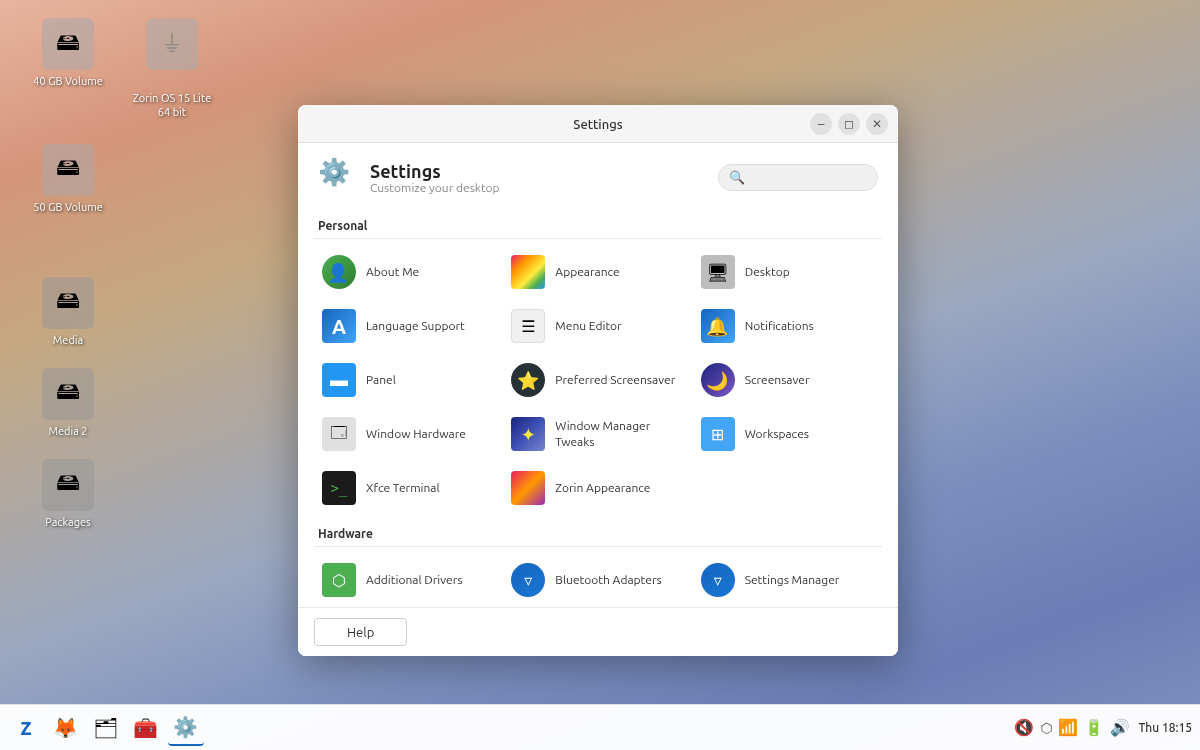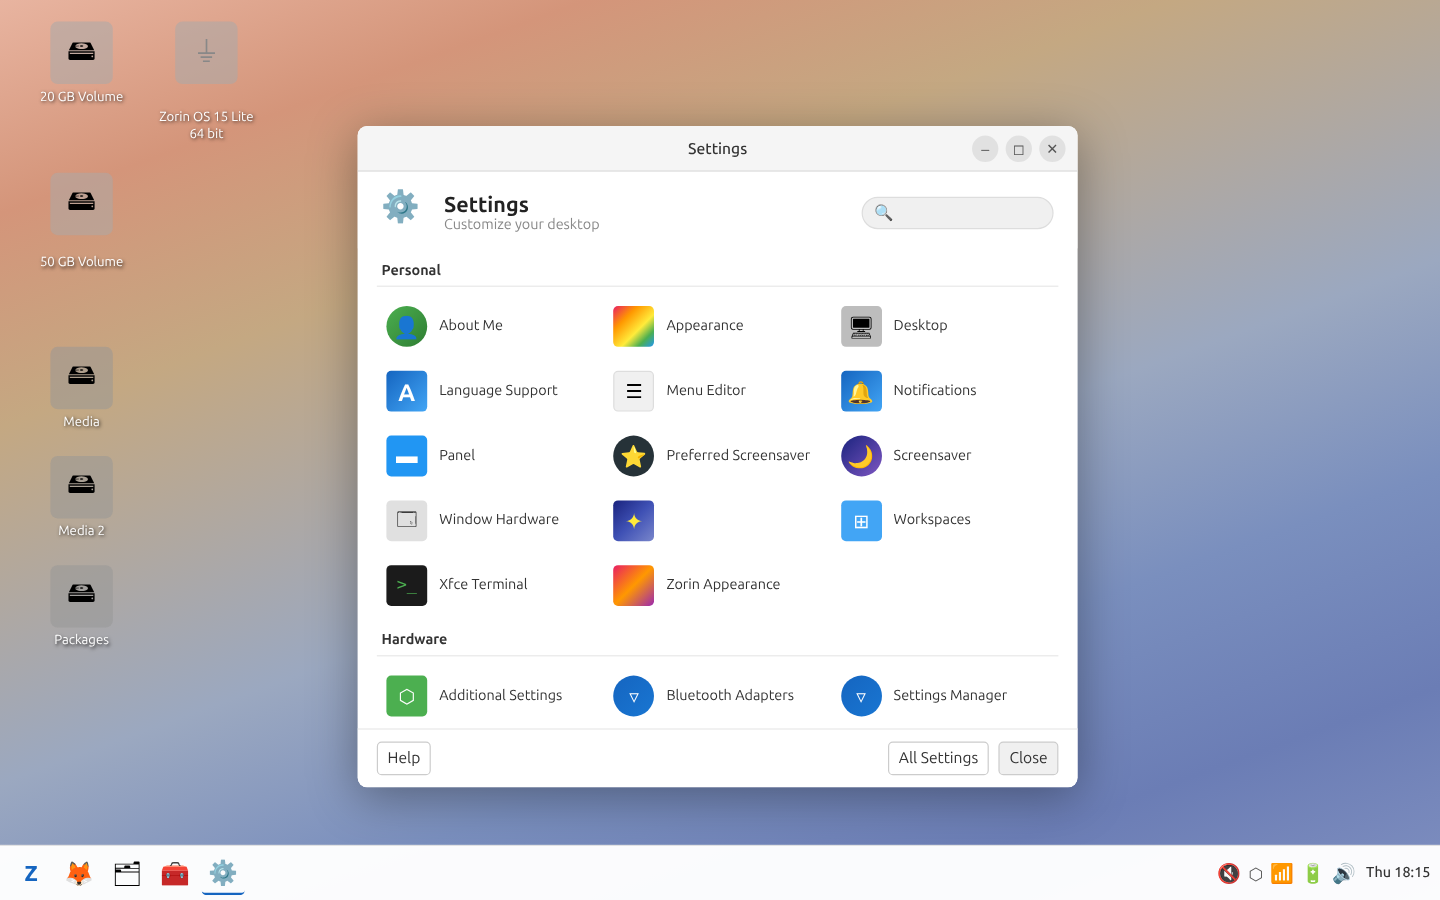--- a/index.html
+++ b/index.html
@@ -203,21 +203,21 @@
     
     .window-footer {
       padding: 10px 16px;
       background: white;
       border-top: 1px solid #e8e8e8;
       display: flex;
       justify-content: space-between;
       align-items: center;
     }
     .footer-btn {
-      padding: 6px 8px;
+      padding: 6px 32px;
       border-radius: 4px;
       border: 1px solid #ccc;
       background: white;
       font-size: 13px;
       color: #333;
       cursor: pointer;
       font-family: inherit;
     }
     .footer-right {
       display: flex;
@@ -281,31 +281,31 @@
 </head>
 <body>
 
 <div>
 
   <div style="position:absolute; top:18px; left:28px; display:flex; flex-direction:column; gap:16px;">
 
     <div style="display:flex; gap:24px;">
       <div style="display:flex;flex-direction:column;align-items:center;gap:5px;width:80px;cursor:pointer;">
         <div style="width:52px;height:52px;background:rgba(170,170,170,0.55);border-radius:6px;display:flex;align-items:center;justify-content:center;font-size:24px;">🖴</div>
-        <span style="color:white;font-size:11px;text-align:center;text-shadow:1px 1px 3px rgba(0,0,0,0.8);">20 GB Volume</span>
+        <span style="color:white;font-size:11px;text-align:center;text-shadow:1px 1px 3px rgba(0,0,0,0.8);">40 GB Volume</span>
       </div>
       <div style="display:flex;flex-direction:column;align-items:center;gap:5px;width:80px;cursor:pointer;">
         <div style="width:52px;height:52px;background:rgba(170,170,170,0.55);border-radius:6px;display:flex;align-items:center;justify-content:center;font-size:24px;color:#888;">⏚</div>
         <span style="color:white;font-size:11px;text-align:center;text-shadow:1px 1px 3px rgba(0,0,0,0.8);line-height:1.3;margin-top:16px;">Zorin OS 15 Lite<br>64 bit</span>
       </div>
     </div>
 
     <div style="display:flex;flex-direction:column;align-items:center;gap:5px;width:80px;cursor:pointer;margin-top:8px;">
       <div style="width:52px;height:52px;background:rgba(170,170,170,0.5);border-radius:6px;display:flex;align-items:center;justify-content:center;font-size:24px;">🖴</div>
-      <span style="color:white;font-size:11px;text-align:center;text-shadow:1px 1px 3px rgba(0,0,0,0.8);margin-top:12px;">50 GB Volume</span>
+      <span style="color:white;font-size:11px;text-align:center;text-shadow:1px 1px 3px rgba(0,0,0,0.8);">50 GB Volume</span>
     </div>
 
     <div style="display:flex;flex-direction:column;align-items:center;gap:5px;width:80px;cursor:pointer;margin-top:48px;">
       <div style="width:52px;height:52px;background:rgba(150,150,150,0.5);border-radius:6px;display:flex;align-items:center;justify-content:center;font-size:24px;">🖴</div>
       <span style="color:white;font-size:11px;text-align:right;text-shadow:1px 1px 3px rgba(0,0,0,0.8);">Media</span>
     </div>
 
     <div style="display:flex;flex-direction:column;align-items:center;gap:5px;width:80px;cursor:pointer;margin-top:6px;">
       <div style="width:52px;height:52px;background:rgba(150,150,150,0.5);border-radius:6px;display:flex;align-items:center;justify-content:center;font-size:24px;">🖴</div>
       <span style="color:white;font-size:11px;text-align:center;text-shadow:1px 1px 3px rgba(0,0,0,0.8);">Media 2</span>
@@ -393,20 +393,21 @@
             <span class="settings-item-label">Screensaver</span>
           </div>
 
           <div class="settings-item">
             <div style="width:34px;height:34px;border-radius:4px;background:#e0e0e0;display:flex;align-items:center;justify-content:center;font-size:16px;flex-shrink:0;">🗔</div>
             <span class="settings-item-label">Window Hardware</span>
           </div>
 
           <div class="settings-item">
             <div class="wm-tweaks-icon-inner" style="flex-shrink:0;">✦</div>
+            <span class="settings-item-label">Window Manager Tweaks</span>
           </div>
 
           <div class="settings-item">
             <div style="width:34px;height:34px;border-radius:4px;background:#42a5f5;display:flex;align-items:center;justify-content:center;color:white;font-size:16px;flex-shrink:0;">⊞</div>
             <span class="settings-item-label">Workspaces</span>
           </div>
 
           <div class="settings-item">
             <div style="width:34px;height:34px;border-radius:4px;background:#1b1b1b;display:flex;align-items:center;justify-content:center;color:#4CAF50;font-size:14px;font-family:monospace;flex-shrink:0;">&gt;_</div>
             <span class="settings-item-label">Xfce Terminal</span>
@@ -418,42 +419,38 @@
           </div>
         </div>
       </div>
 
       <div>
         <div class="section-title">Hardware</div>
         <div class="settings-grid">
 
           <div class="settings-item">
             <div style="width:34px;height:34px;border-radius:4px;background:#4CAF50;display:flex;align-items:center;justify-content:center;color:white;font-size:16px;flex-shrink:0;">⬡</div>
-            <span class="settings-item-label">Additional Settings</span>
+            <span class="settings-item-label">Additional Drivers</span>
           </div>
 
           <div class="settings-item">
             <div style="width:34px;height:34px;border-radius:50%;background:linear-gradient(135deg,#1565C0,#1976D2);display:flex;align-items:center;justify-content:center;color:white;font-size:16px;flex-shrink:0;">▿</div>
             <span class="settings-item-label">Bluetooth Adapters</span>
           </div>
 
           <div class="settings-item">
             <div style="width:34px;height:34px;border-radius:50%;background:linear-gradient(135deg,#1565C0,#1976D2);display:flex;align-items:center;justify-content:center;color:white;font-size:16px;flex-shrink:0;">▿</div>
             <span class="settings-item-label">Settings Manager</span>
           </div>
         </div>
       </div>
     </div>
 
     <div class="window-footer">
       <button class="footer-btn">Help</button>
-      <div class="footer-right">
-        <button class="footer-btn">All Settings</button>
-        <button class="footer-btn" style="background:#f0f0f0;">Close</button>
-      </div>
     </div>
   </div>
 
   <div class="taskbar">
     <div class="taskbar-left">
       <div class="taskbar-icon">
         <span class="zorin-logo" style="font-size:18px;color:#1565C0;font-weight:900;">Z</span>
       </div>
       <div class="taskbar-icon">
         <span style="font-size:20px;">🦊</span>

